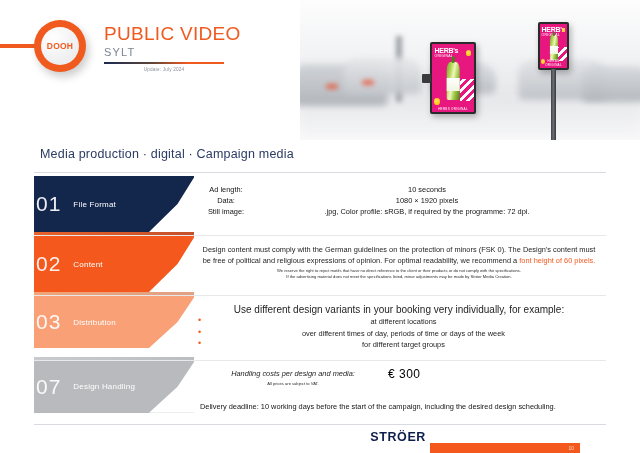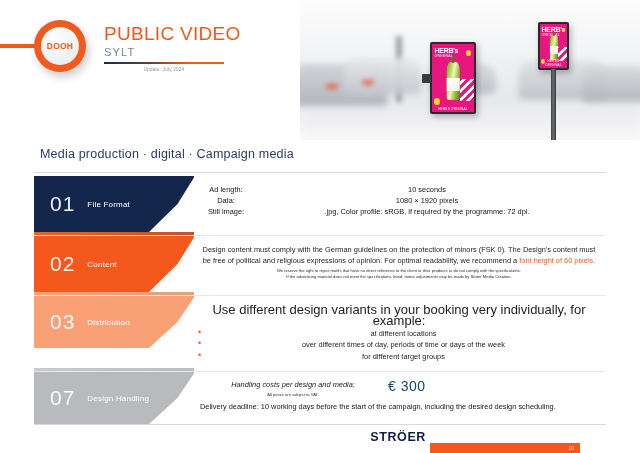--- a/index.html
+++ b/index.html
@@ -171,21 +171,21 @@
   #title-divider {
     position:absolute; left:34px; top:172px; width:572px; height:1px;
     background:#d8dbe0;
   }
 
   
   #table { position:absolute; left:34px; top:176px; width:572px; }
   .row { position:relative; display:flex; }
   .row .tab {
     position:relative; flex:0 0 160px; color:#ffffff;
-    display:flex; align-items:center; padding-left:16px;
+    display:flex; align-items:center; padding-left:2px;
     overflow:hidden;
   }
   
   .row .tab::after {
     content:""; position:absolute; right:-1px; top:0;
     width:46px; height:100%;
     background:#ffffff;
     clip-path: polygon(100% 0, 100% 100%, 0 100%, 62% 50%);
   }
   .row .num {
@@ -212,34 +212,34 @@
   .spec { display:flex; font-size:7.4px; line-height:11.2px; color:#141416; }
   .spec .k { flex:0 0 56px; }
   .spec .v { flex:1 1 auto; }
 
   
   .p-content { font-size:7.4px; line-height:11.2px; }
   .p-content .hl { color:#f4581d; }
   .fineprint { font-size:4.1px; line-height:6px; color:#2a2a2c; margin-top:2px; }
 
   
-  .p-dist { font-size:13px; line-height:11.4px; }
+  .p-dist { font-size:10px; line-height:11.4px; }
   .bullets { list-style:none; margin-top:1px; }
   .bullets li { position:relative; padding-left:9px; font-size:7.4px; line-height:11.4px; }
   .bullets li::before {
     content:"\2022"; position:absolute; left:0; top:-1px;
     color:#f4581d; font-size:9px;
   }
 
   
   .handling { display:flex; align-items:flex-start; }
   .handling .txt { flex:0 0 190px; }
   .handling .lbl { font-size:7.4px;font-style:italic; }
   .handling .vat { font-size:4.1px; color:#2a2a2c; margin-top:3px; }
-  .handling .price { font-size:14px; letter-spacing:.5px; color:#0c4a6e; margin-top:-2px;}
+  .handling .price { font-size:12px; letter-spacing:.5px; color:#000000; margin-top:-2px;}
 
   
   #delivery {
     position:absolute; left:200px; top:402px;
     font-size:7.4px; color:#141416;
   }
 
   
   #footer-line {
     position:absolute; left:34px; top:424px; width:572px; height:1px;

